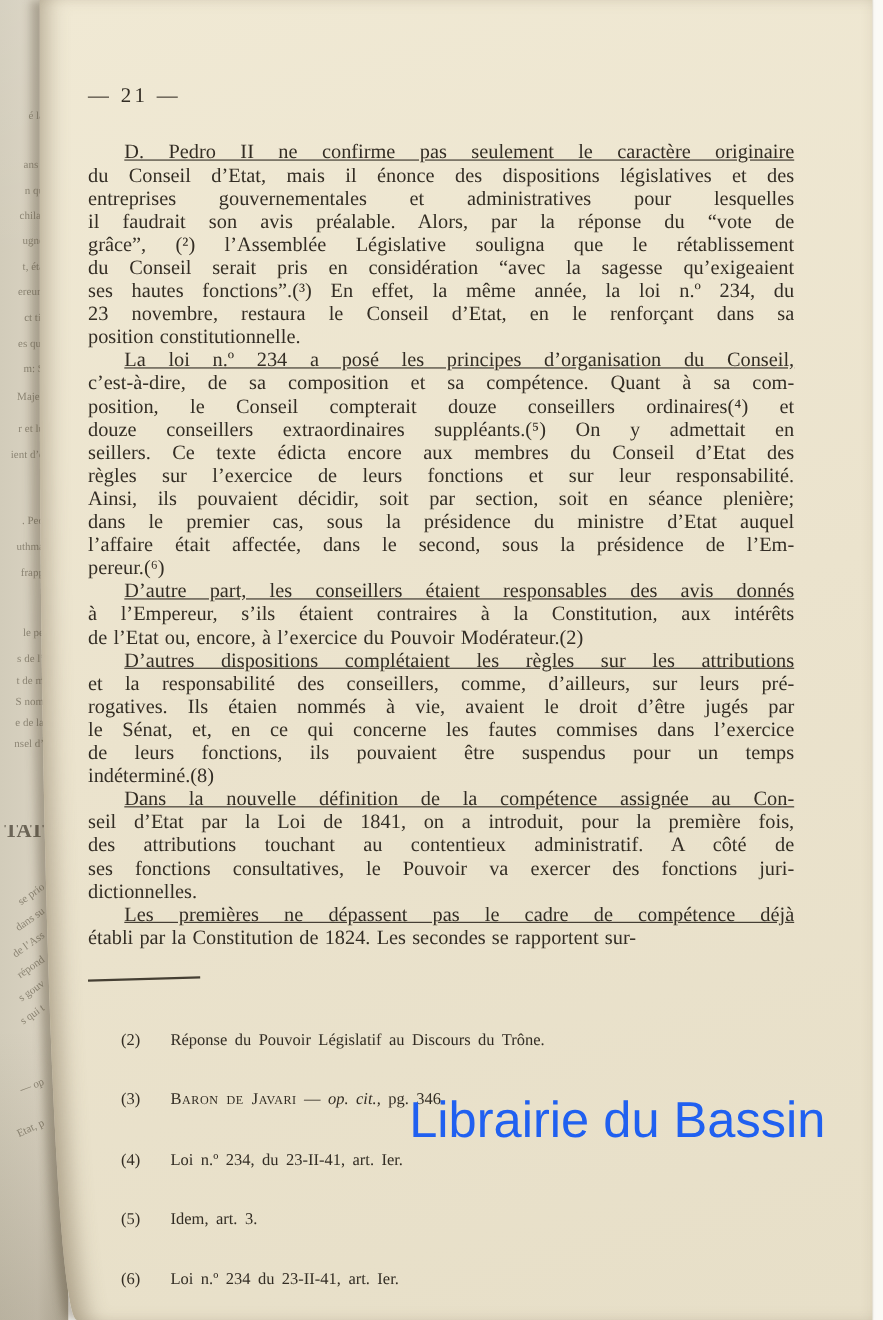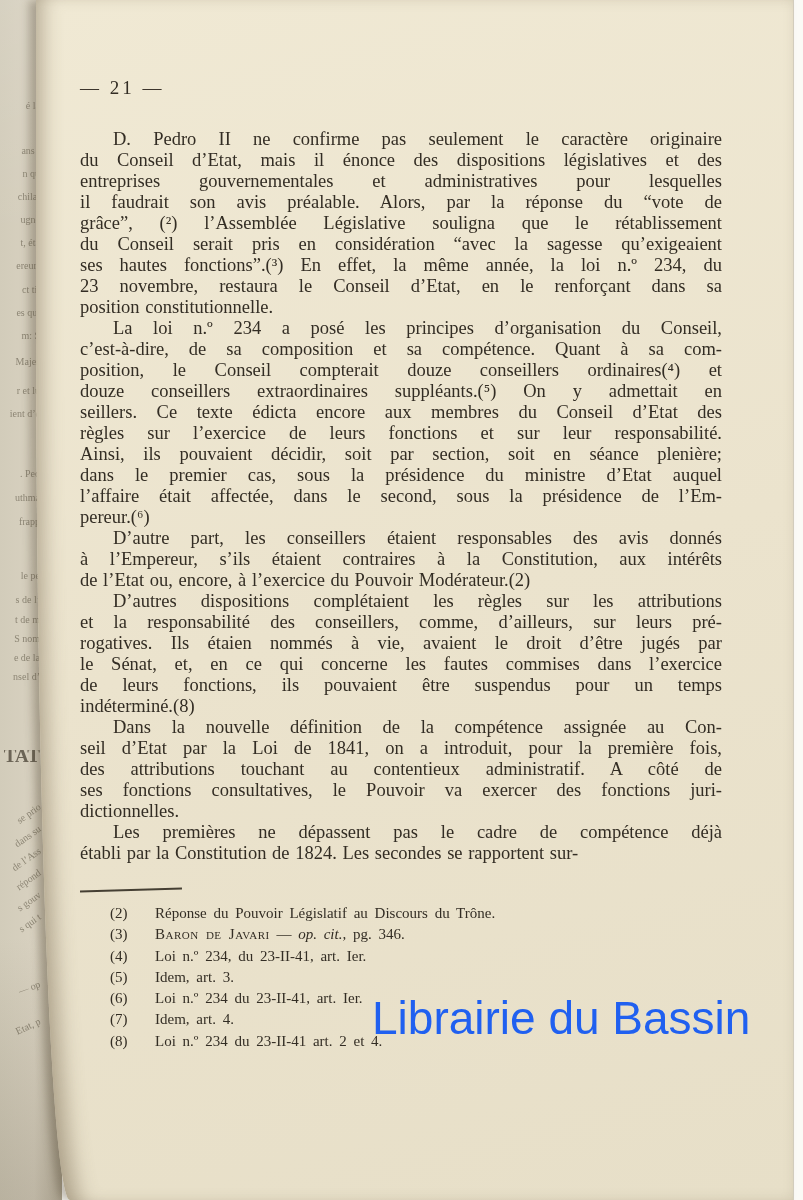--- a/index.html
+++ b/index.html
@@ -34,31 +34,31 @@
   .textblock {
     position:absolute; left:44px; top:0; width:642px; height:100%;
     font-size:18.5px; line-height:21px; color:#332d24;
   }
   .pagenum {
     position:absolute; top:77px; left:0; width:100%;
     text-align:left; letter-spacing:3px; font-size:19px;
   }
   .bodytext { position:absolute; top:129px; left:0; width:100%; }
   .bline { text-align:justify; text-align-last:justify; word-spacing:1px; }
-  .bline.first { text-indent:33px; }
+  .bline.first { text-indent:33px;text-decoration:underline; }
   .bline.last { text-align-last:left; }
   .fnrule {
     position:absolute; top:889px; left:0; width:102px;
     border-top:2.5px solid #453f33; transform:rotate(-1.6deg);
   }
   .footnotes {
     position:absolute; top:903px; left:0; width:100%;
     font-size:15px; line-height:21.3px; word-spacing:3px;
   }
-  .fnrow { white-space:nowrap; }
+  .fnrow { white-space:nowrap;margin-top:33px; }
   .fnum { display:inline-block; width:45px; padding-left:30px; box-sizing:content-box; }
   .sc { font-variant:small-caps; letter-spacing:0.5px; }
   .it { font-style:italic; }
   .watermark {
     position:absolute; left:336px; top:995px; z-index:5;
     font-family:"Liberation Sans", sans-serif;
     font-size:46px; line-height:1; font-weight:400; letter-spacing:0px;
     white-space:nowrap;
   }
 </style>

